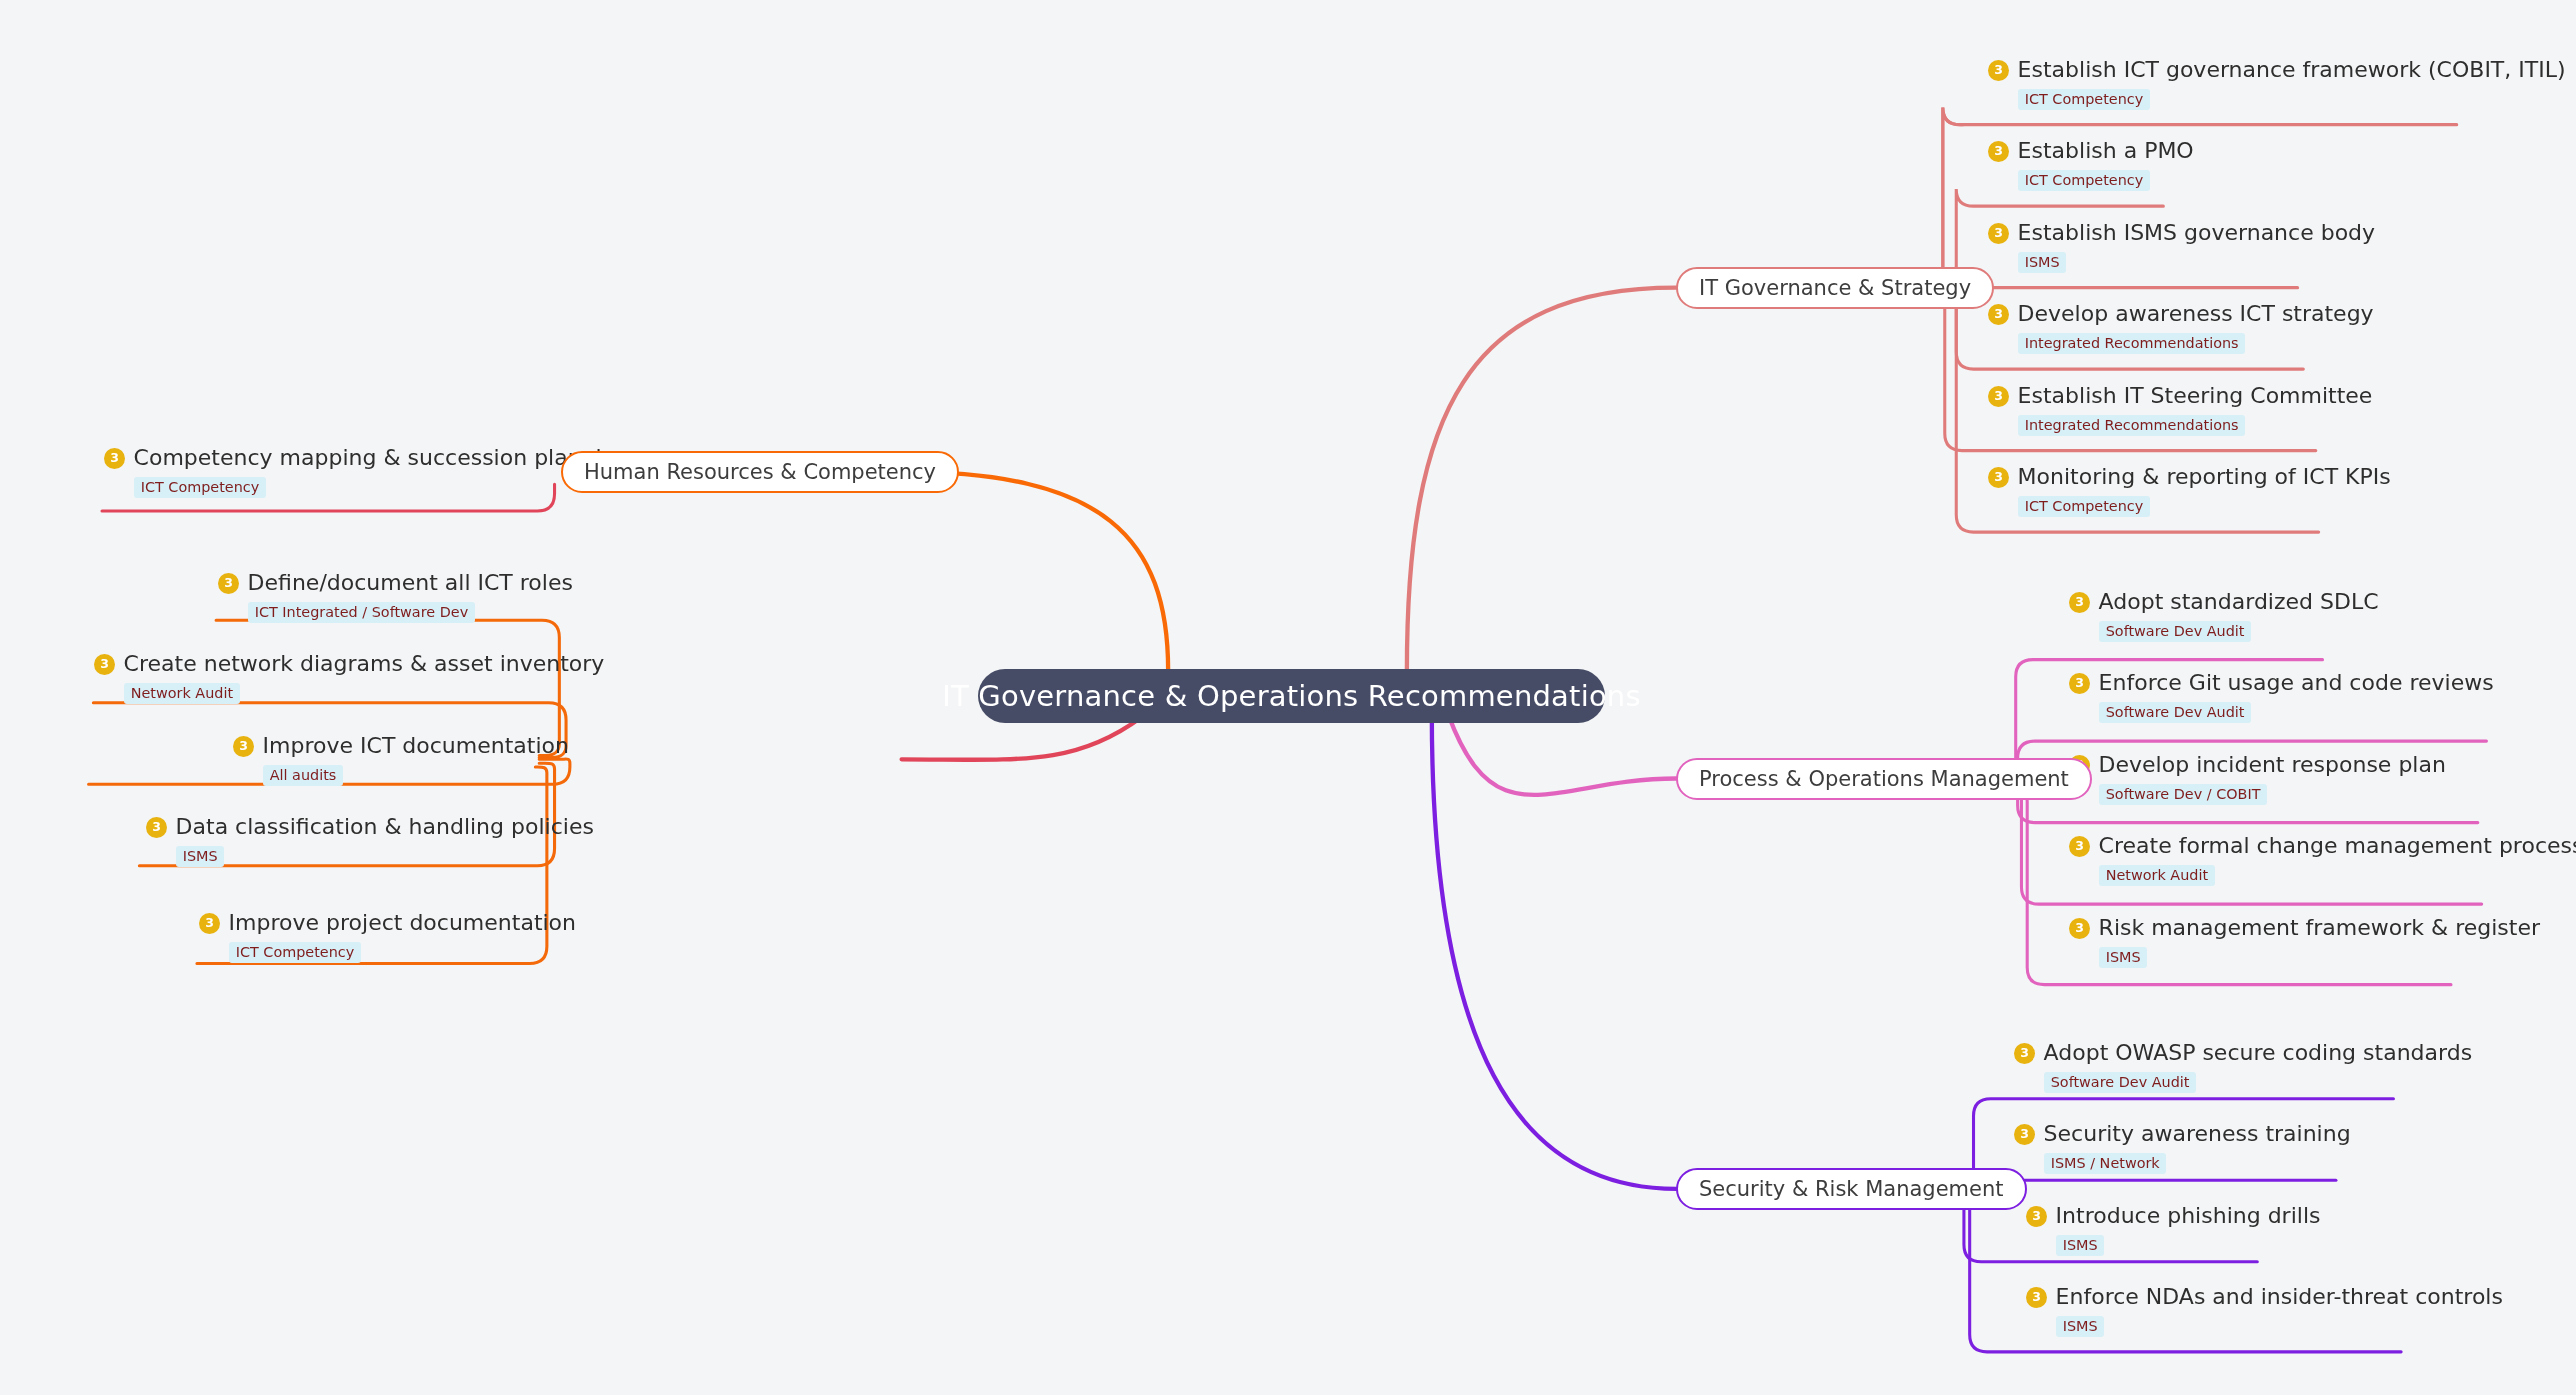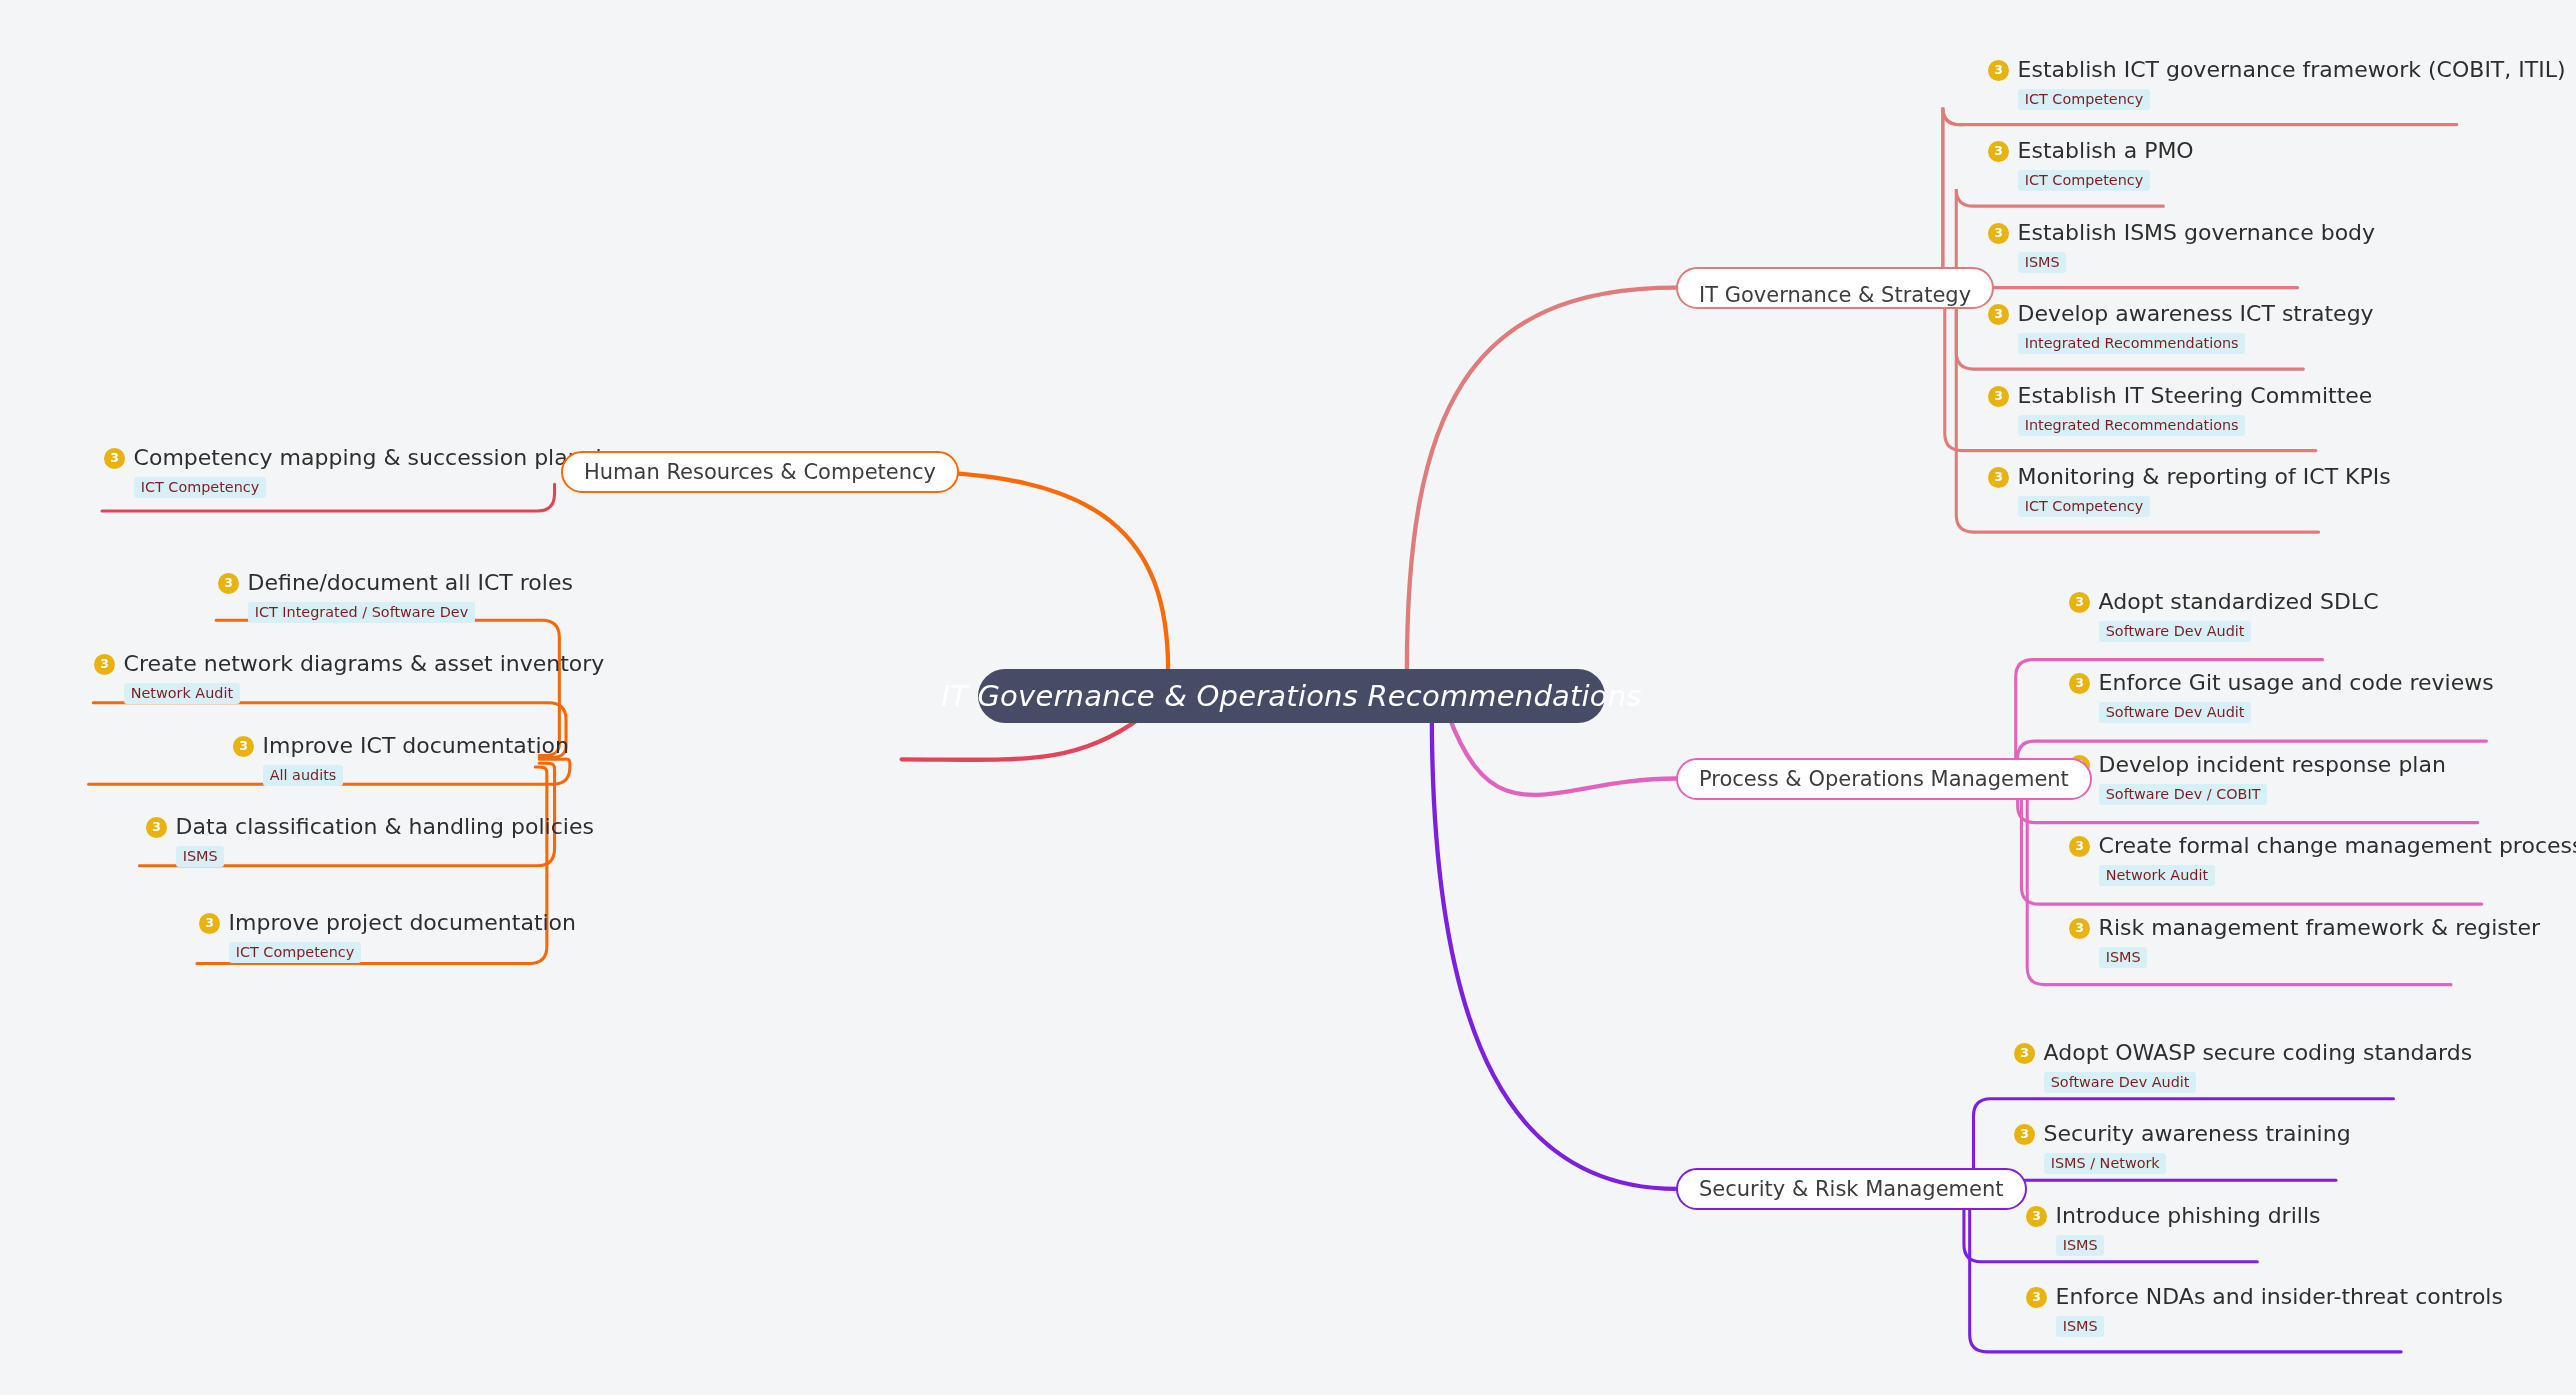--- a/index.html
+++ b/index.html
@@ -161,25 +161,25 @@
 
     <g fill="none" stroke="#f4690a" stroke-width="3.2" stroke-linecap="round">
       <path d="M 225 647 L 565 647 C 577 647 583 653 583 665 L 583 776 C 583 784 577 788 569 788 L 562 788"></path>
       <path d="M 97 733 L 572 733 C 584 733 590 739 590 751 L 590 778 C 590 786 584 790 576 790 L 562 790"></path>
       <path d="M 92 818 L 576 818 C 588 818 594 812 594 800 L 594 796 C 594 790 590 792 584 792 L 562 792"></path>
       <path d="M 145 903 L 560 903 C 572 903 578 897 578 885 L 578 802 C 578 796 574 796 568 796 L 562 796"></path>
       <path d="M 205 1005 L 552 1005 C 564 1005 570 999 570 987 L 570 806 C 570 800 566 800 560 800 L 558 800"></path>
     </g>
   </svg>
 
-  <div class="root-node" style="left:978px; top:669px; width:627px;font-style:italic;">
+  <div class="root-node" style="left:978px; top:669px; width:627px;">
     <span>IT Governance &amp; Operations Recommendations</span>
   </div>
 
-  <div class="branch-node" style="left:1676px; top:267px; border-color:#e07b7b;align-items:flex-end;">
+  <div class="branch-node" style="left:1676px; top:267px; border-color:#e07b7b;">
     <span>IT Governance &amp; Strategy</span>
   </div>
 
   <div class="branch-node" style="left:1676px; top:758px; border-color:#e163be;">
     <span>Process &amp; Operations Management</span>
   </div>
 
   <div class="branch-node" style="left:561px; top:451px; border-color:#f96a07;">
     <span>Human Resources &amp; Competency</span>
   </div>

